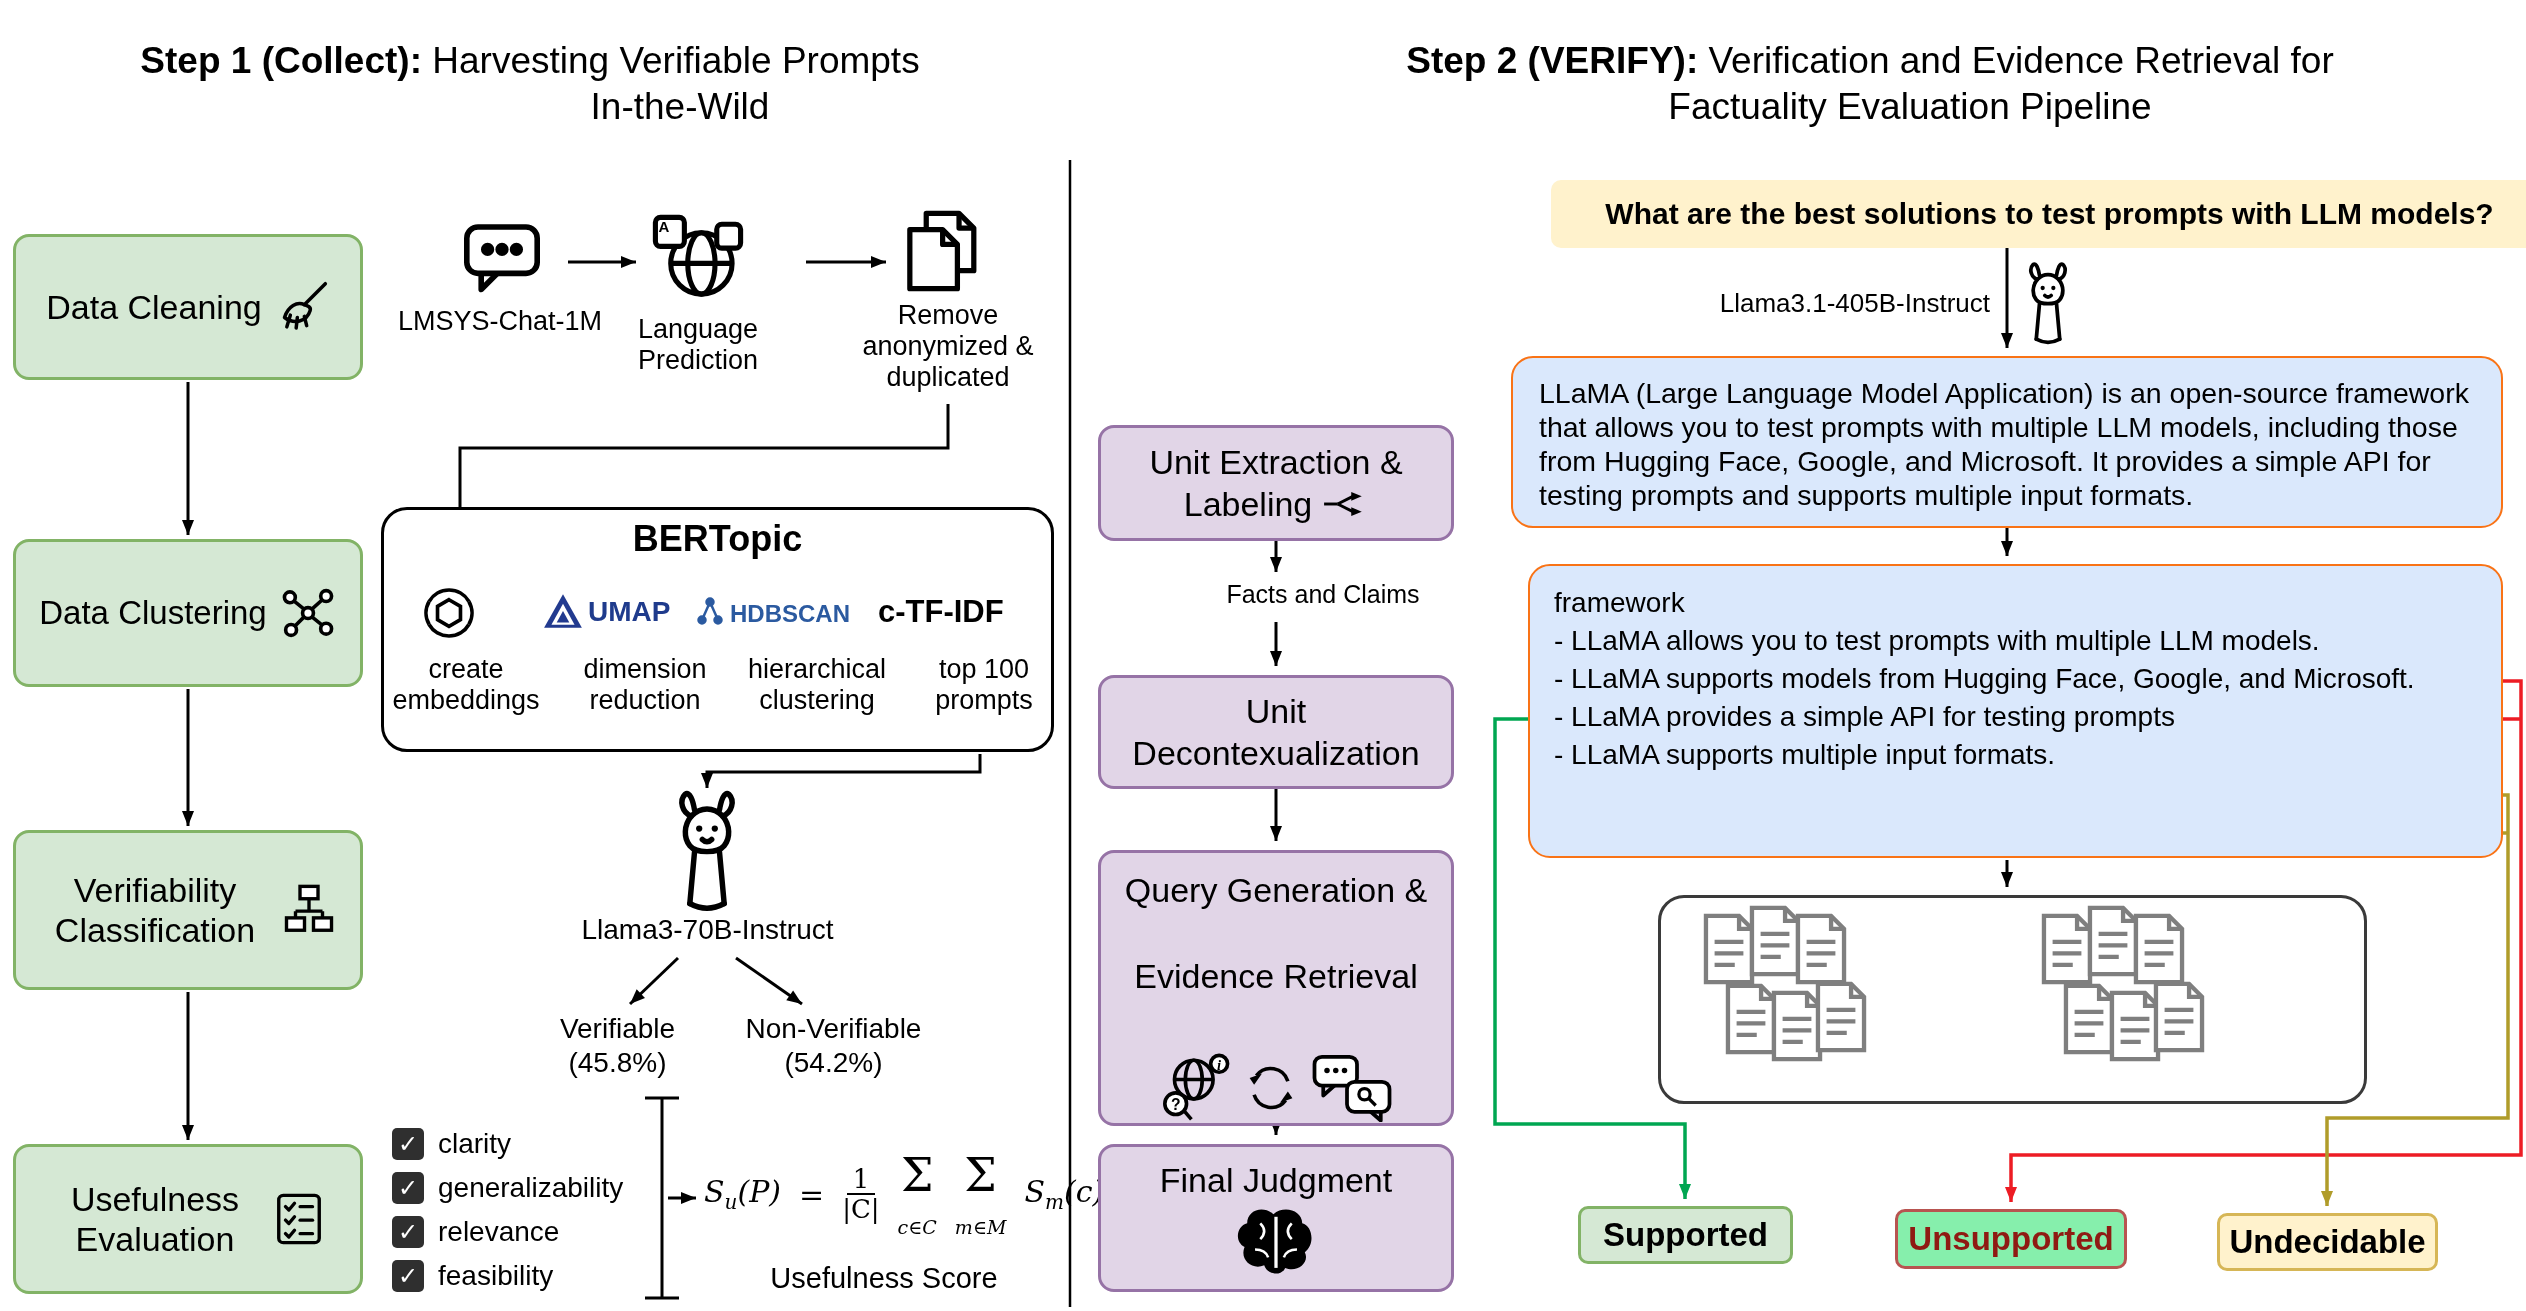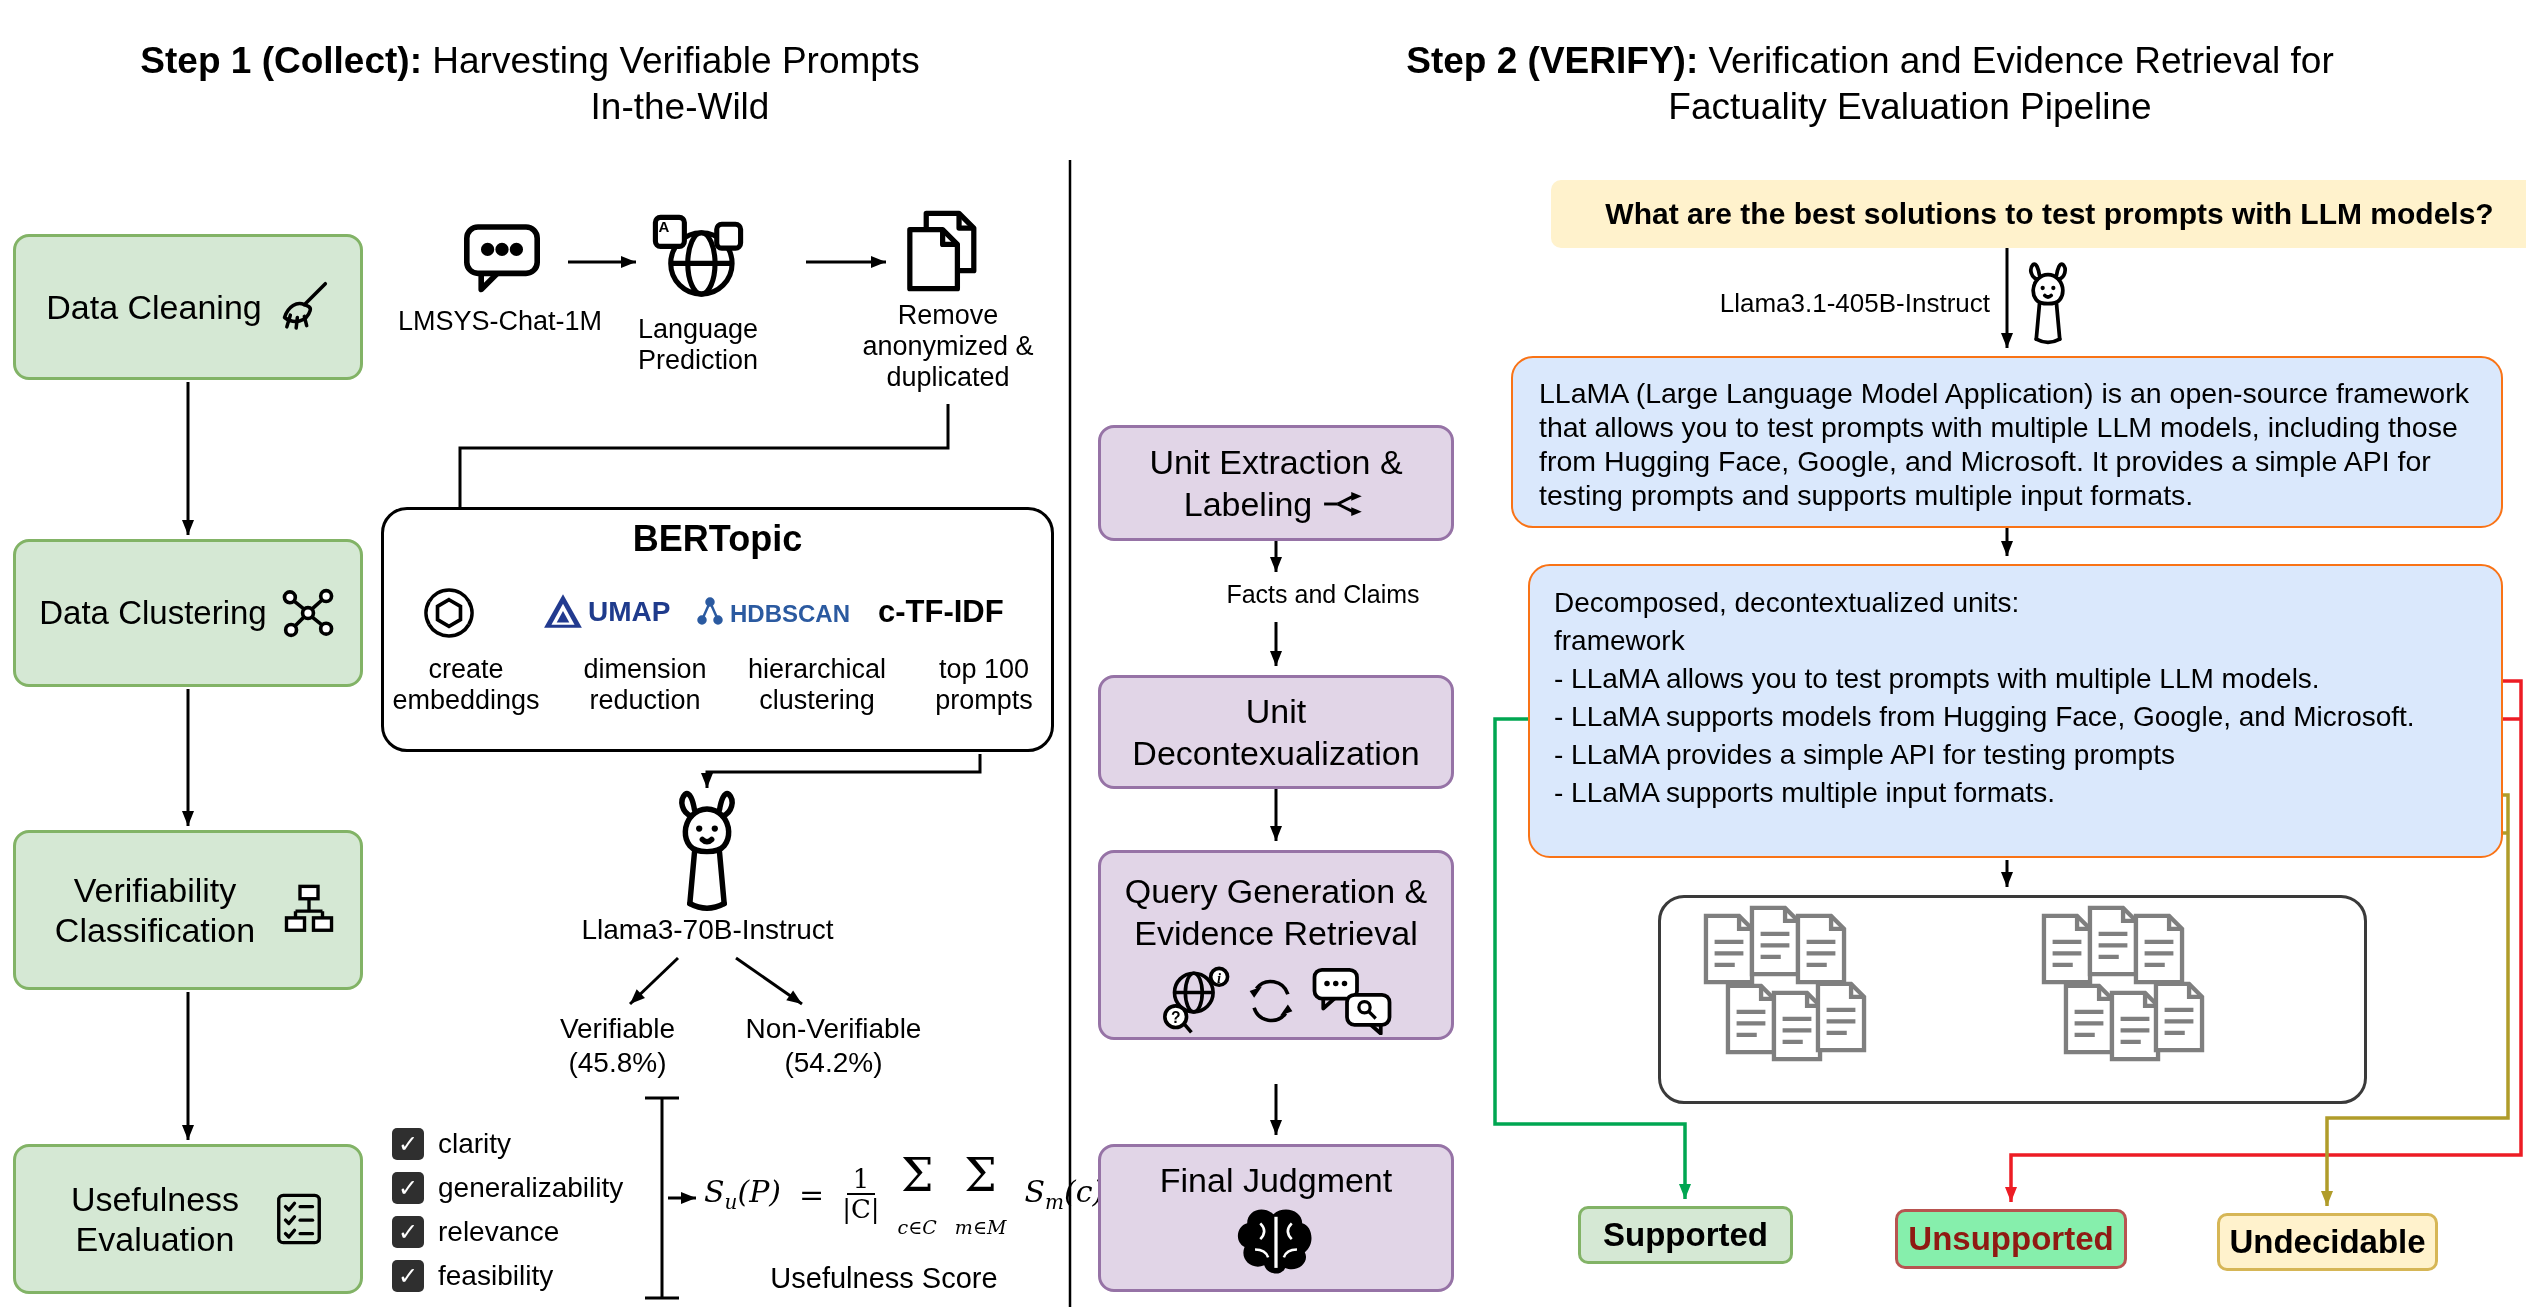--- a/index.html
+++ b/index.html
@@ -412,21 +412,21 @@
       <svg width="46" height="26">
           <use href="#sym-fork"></use>
         </svg>
     </div>
   </div>
   <div class="abs ctr" style="left:1173px;top:580px;width:300px;font-size:25px;">Facts and Claims</div>
   <div class="abs pbox" style="left:1098px;top:675px;width:356px;height:114px;">
     <div>Unit</div>
     <div>Decontexualization</div>
   </div>
-  <div class="abs pbox" style="left:1098px;top:850px;width:356px;height:190px;justify-content:center;padding-top:16px;">
+  <div class="abs pbox" style="left:1098px;top:850px;width:356px;height:276px;justify-content:space-between;padding-top:16px;">
     <div>Query Generation &amp;</div>
     <div>Evidence Retrieval</div>
     <div style="display:flex;align-items:center;gap:14px;margin-top:12px;">
       <svg width="70" height="70">
           <use href="#sym-globe-q"></use>
         </svg>
       <svg width="54" height="54">
           <use href="#sym-cycle"></use>
         </svg>
       <svg width="80" height="68">
@@ -453,21 +453,20 @@
   <div class="abs" style="left:1660px;top:288px;width:330px;font-size:26px;text-align:right;">Llama3.1-405B-Instruct</div>
   <svg class="abs" style="left:2016px;top:260px;" width="64" height="88">
       <use href="#sym-llama"></use>
     </svg>
 
   <div class="abs bluebox" style="left:1511px;top:356px;width:992px;height:172px;padding:18px 26px;font-size:28.5px;line-height:34px;">
     <span>LLaMA (Large Language Model Application) is an open-source framework that allows you to test prompts with multiple LLM models, including those from Hugging Face, Google, and Microsoft. It provides a simple API for testing prompts and supports multiple input formats.</span>
   </div>
 
   <div class="abs bluebox" style="left:1528px;top:564px;width:975px;height:294px;padding:18px 24px;">
-    <div class="uline">Decomposed, decontextualized units:</div>
     <div class="uline">framework</div>
     <div class="uline">- LLaMA allows you to test prompts with multiple LLM models.</div>
     <div class="uline">- LLaMA supports models from Hugging Face, Google, and Microsoft.</div>
     <div class="uline">- LLaMA provides a simple API for testing prompts</div>
     <div class="uline">- LLaMA supports multiple input formats.</div>
   </div>
 
   <div class="abs" style="left:1658px;top:895px;width:703px;height:203px;border:3px solid #3a3a3a;border-radius:26px;background:#fff;"></div>
   <svg class="overlay" width="2526" height="1311">
     <use href="#sym-doc" x="1700" y="913" width="58" height="72"></use>

